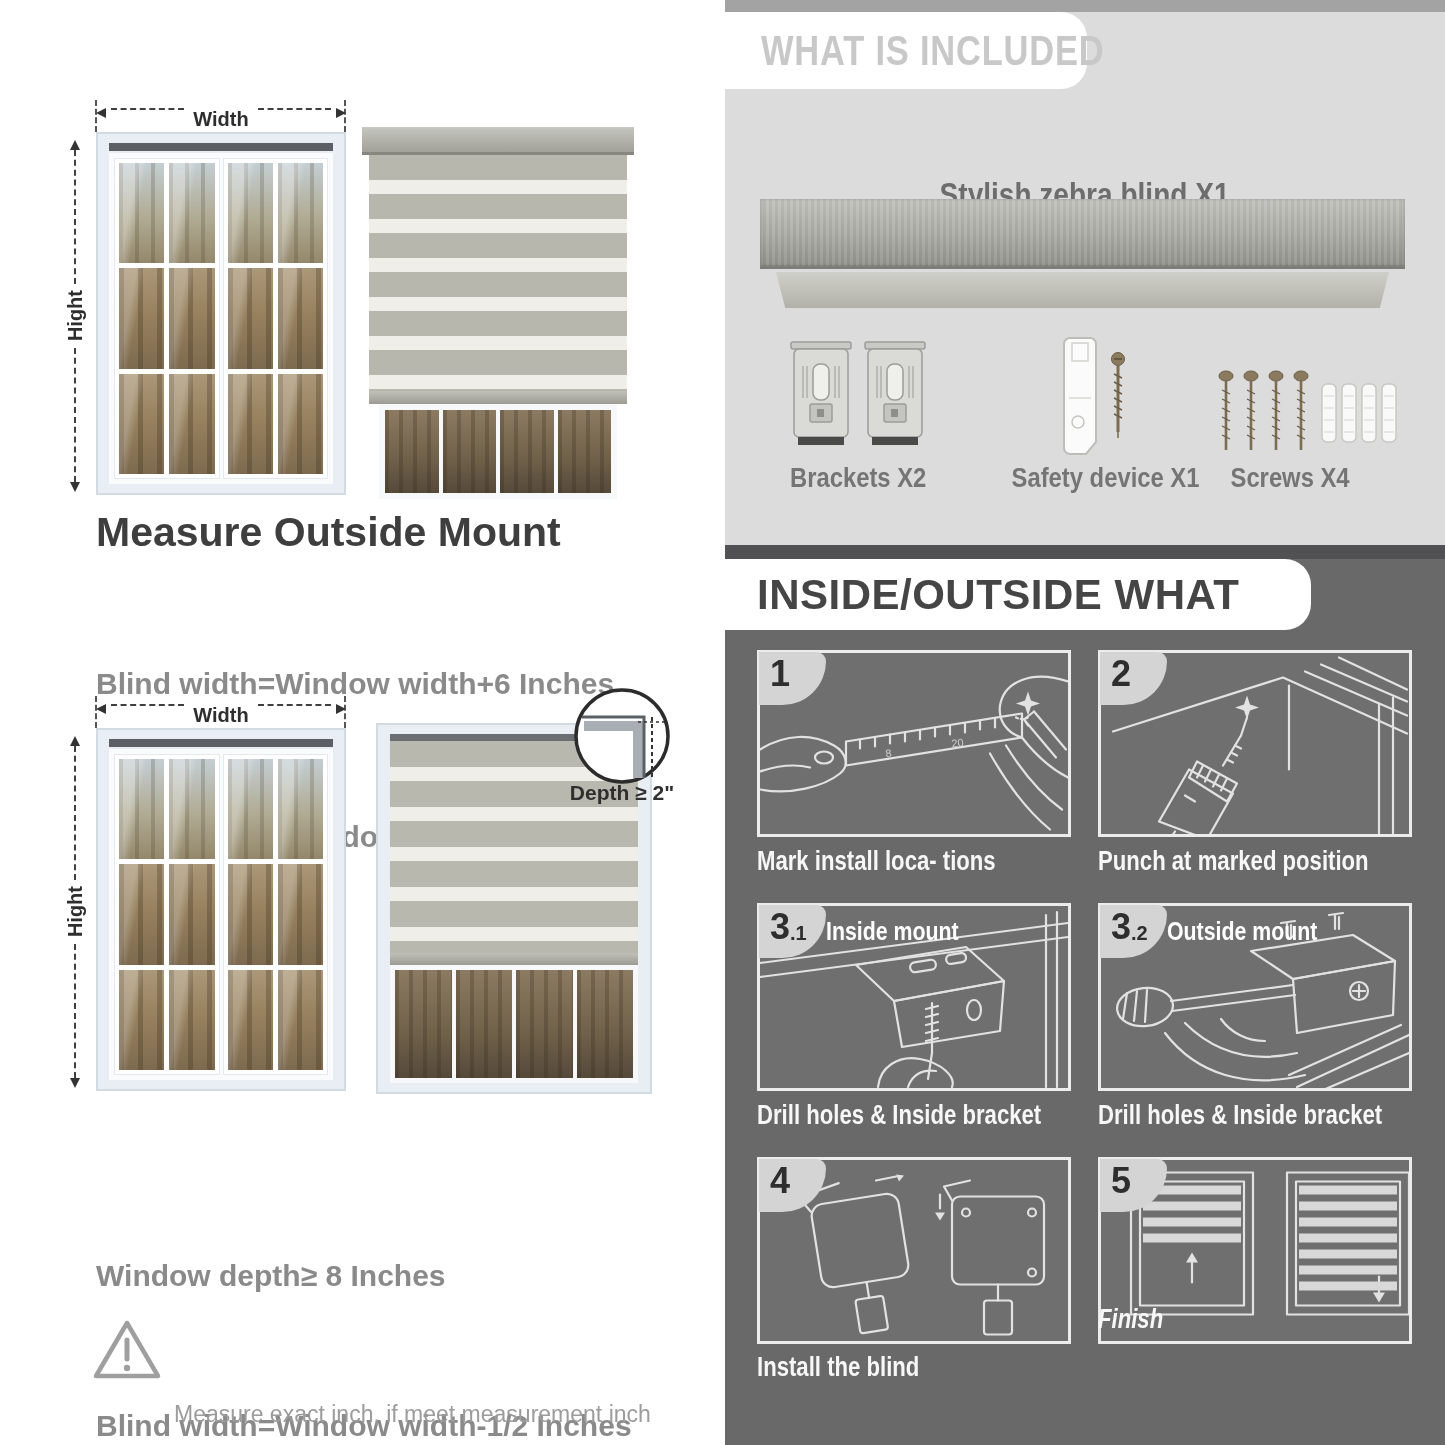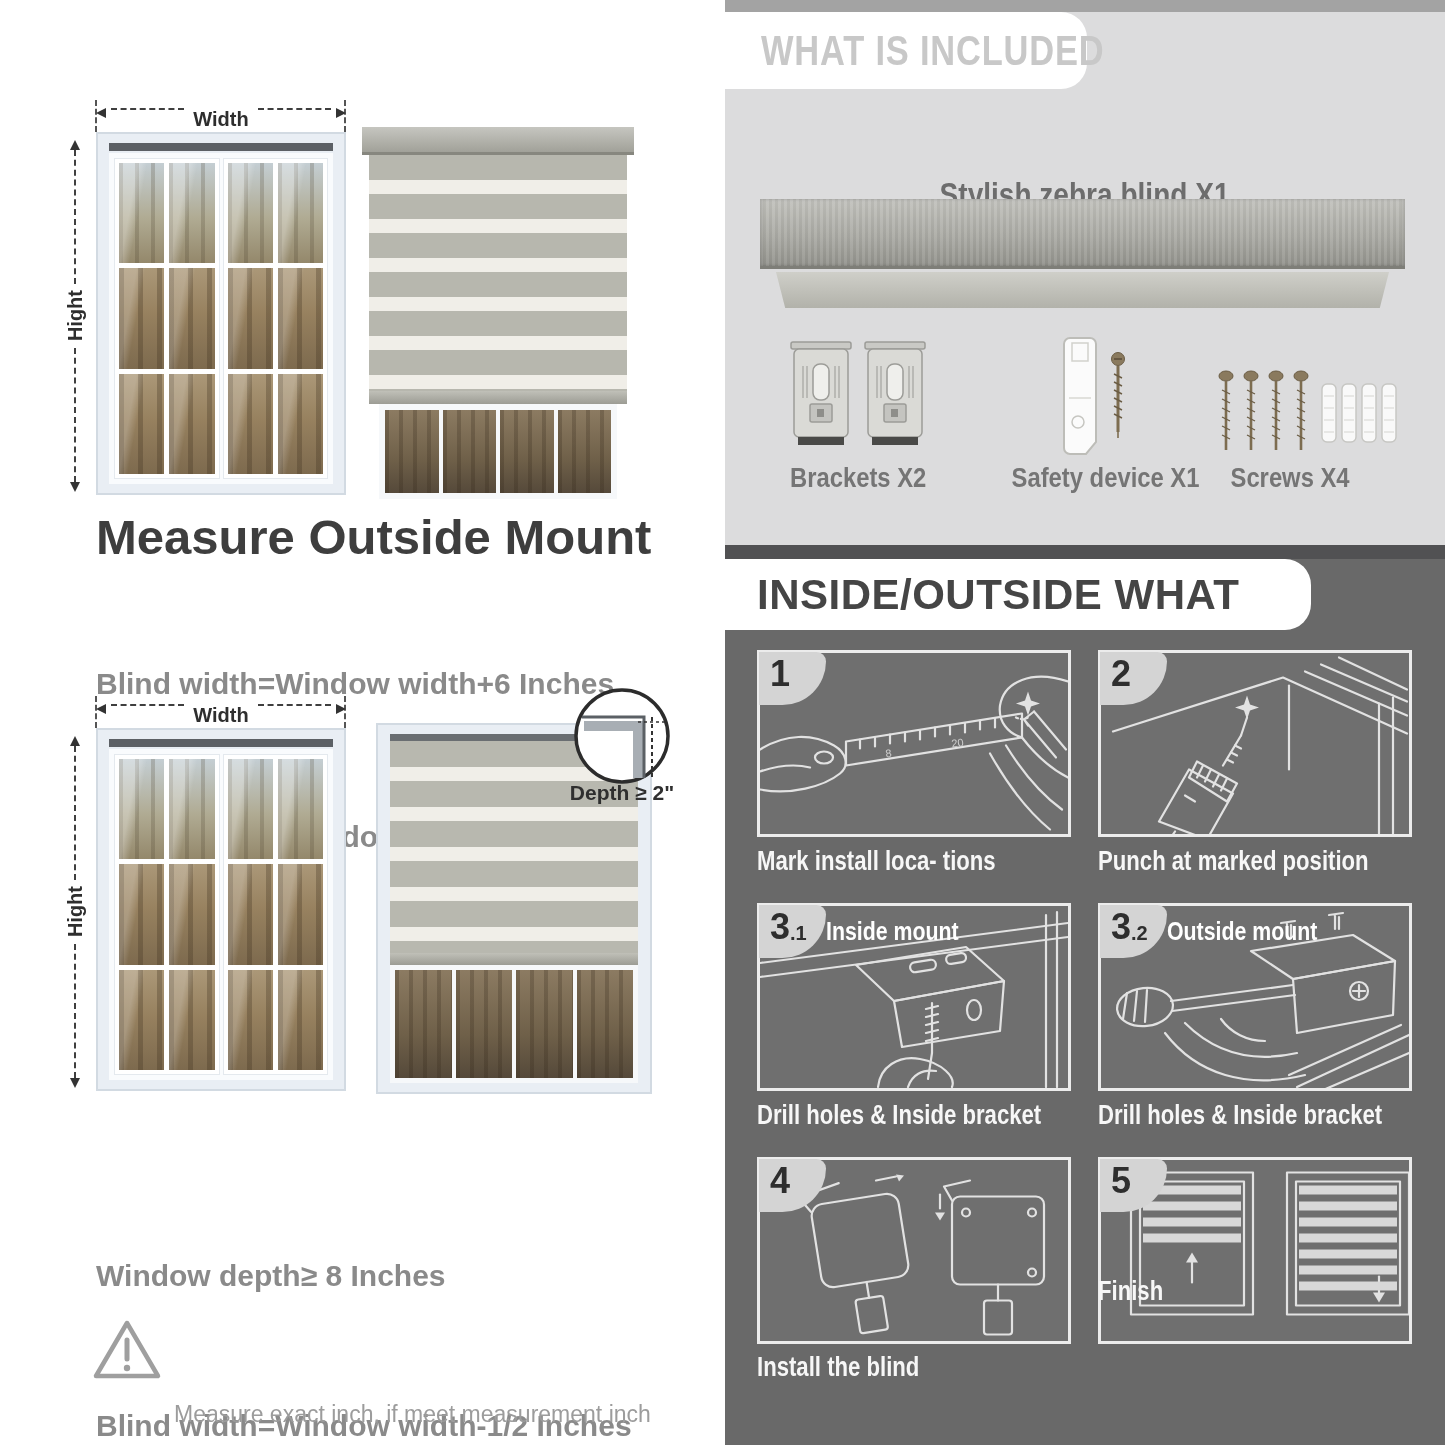--- a/index.html
+++ b/index.html
@@ -12,21 +12,21 @@
   .abs{position:absolute;box-sizing:border-box;}
   .cond{display:inline-block;transform:scaleX(0.82);transform-origin:left center;white-space:nowrap;}
   .cond-c{display:inline-block;transform:scaleX(0.85);transform-origin:center center;white-space:nowrap;}
 
   
   .lc-header{
     left:0;top:10px;width:497px;height:77px;background:#b9b9b9;
     border-radius:0 28px 28px 0;display:flex;align-items:center;padding-left:34px;
     color:#ffffff;font-size:48px;font-weight:bold;letter-spacing:1px;
   }
-  .h-title{font-size:49px;font-weight:bold;color:#3e3e3e;white-space:nowrap;}
+  .h-title{font-size:41px;font-weight:bold;color:#3e3e3e;white-space:nowrap;}
   .h-lines{font-size:30px;font-weight:bold;color:#8a8a8a;line-height:51px;white-space:pre-wrap;}
 
   
   .dim-h{display:flex;align-items:flex-start;gap:5px;height:20px;}
   .dim-h .dash{flex:1;border-top:2px dashed #3f3f3f;height:0;}
   .dim-h .lbl{font-size:20px;font-weight:bold;color:#2e2e2e;padding:0 4px;}
   .arr-l{width:0;height:0;border-style:solid;border-width:5px 10px 5px 0;border-color:transparent #333 transparent transparent;}
   .arr-r{width:0;height:0;border-style:solid;border-width:5px 0 5px 10px;border-color:transparent transparent transparent #333;}
   .arr-u{width:0;height:0;border-style:solid;border-width:0 5px 10px 5px;border-color:transparent transparent #333 transparent;}
   .arr-d{width:0;height:0;border-style:solid;border-width:10px 5px 0 5px;border-color:#333 transparent transparent transparent;}
@@ -514,13 +514,13 @@
         <rect x="198" y="105" width="98" height="9"></rect>
       <rect x="198" y="121" width="98" height="9"></rect>
     </g>
     <path class="fl" d="M85,102 h12 l-6,-10 z"></path>
     <path class="fl" d="M272,132 h12 l-6,10 z"></path>
   </svg>
   <div class="badge">
       <span>5</span>
     </div>
 </div>
-<div class="caption" style="left:1098px;top:1276px;"><span class="cond">Finish</span></div>
+<div class="caption" style="left:1098px;top:1304px;font-style:italic;"><span class="cond">Finish</span></div>
 
 </body></html>

